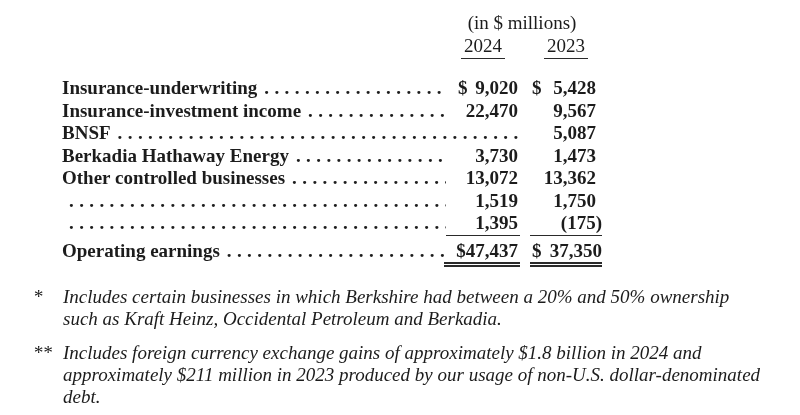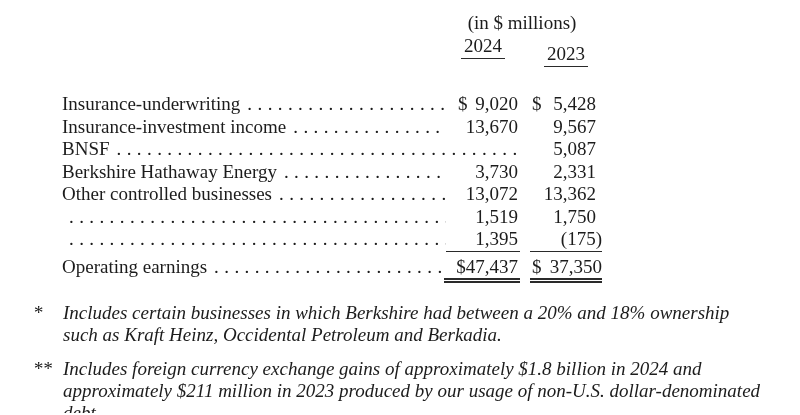--- a/index.html
+++ b/index.html
@@ -15,25 +15,25 @@
   }
   .fin-table { padding: 11px 0 0 62px; width: 540px; }
 
   
   .hdr-unit { display: flex; line-height: 23px; }
   .hdr-unit .spacer { flex: 1 1 auto; }
   .hdr-unit .cols { flex: 0 0 160px; text-align: center; white-space: nowrap; }
   .hdr-years { display: flex; line-height: 21px; margin-top: 1px; }
   .hdr-years .spacer { flex: 1 1 auto; }
   .hdr-years .y1 { flex: 0 0 74px; text-align: center; }
-  .hdr-years .y2 { flex: 0 0 72px; margin-left: 10px; text-align: center; margin-top: 8px; }
+  .hdr-years .y2 { flex: 0 0 72px; margin-left: 10px; text-align: center; }
   .year-u { display: inline-block; border-bottom: 1.5px solid #2a2a2a; padding: 0 3px 2px 3px; }
 
   
-  .tbody { margin-top: 26px; }
+  .tbody { margin-top: 18px; font-weight: bold; }
   .trow { display: flex; line-height: 22.5px; }
   .lbl { flex: 0 0 auto; white-space: nowrap; }
   .leader {
     flex: 1 1 auto;
     overflow: hidden;
     white-space: nowrap;
     padding: 0 2px 0 7px;
     letter-spacing: 5.4px;
   }
   .leader::after {
@@ -98,47 +98,47 @@
             <span>$</span>
             <span>5,428</span>
           </div>
       </div>
 
       <div class="trow">
         <div class="lbl">Insurance-investment income</div>
         <div class="leader"></div>
         <div class="c1">
             <span></span>
-            <span>13,670</span>
+            <span>22,470</span>
           </div>
         <div class="c2">
             <span></span>
             <span>9,567</span>
           </div>
       </div>
 
       <div class="trow">
         <div class="lbl">BNSF</div>
         <div class="leader"></div>
         <div class="c2">
             <span></span>
             <span>5,087</span>
           </div>
       </div>
 
       <div class="trow">
-        <div class="lbl">Berkshire Hathaway Energy</div>
+        <div class="lbl">Berkadia Hathaway Energy</div>
         <div class="leader"></div>
         <div class="c1">
             <span></span>
             <span>3,730</span>
           </div>
         <div class="c2">
             <span></span>
-            <span>2,331</span>
+            <span>1,473</span>
           </div>
       </div>
 
       <div class="trow">
         <div class="lbl">Other controlled businesses</div>
         <div class="leader"></div>
         <div class="c1">
             <span></span>
             <span>13,072</span>
           </div>
@@ -186,21 +186,21 @@
       </div>
 
     </div>
   </div>
 
   <div class="footnotes">
 
     <div class="fn">
       <div class="fn-marker">*</div>
       <div class="fn-text">
-        <div>Includes certain businesses in which Berkshire had between a 20% and 18% ownership</div>
+        <div>Includes certain businesses in which Berkshire had between a 20% and 50% ownership</div>
         <div>such as Kraft Heinz, Occidental Petroleum and Berkadia.</div>
       </div>
     </div>
 
     <div class="fn">
       <div class="fn-marker">**</div>
       <div class="fn-text">
         <div>Includes foreign currency exchange gains of approximately $1.8 billion in 2024 and</div>
         <div>approximately $211 million in 2023 produced by our usage of non-U.S. dollar-denominated</div>
         <div>debt.</div>

